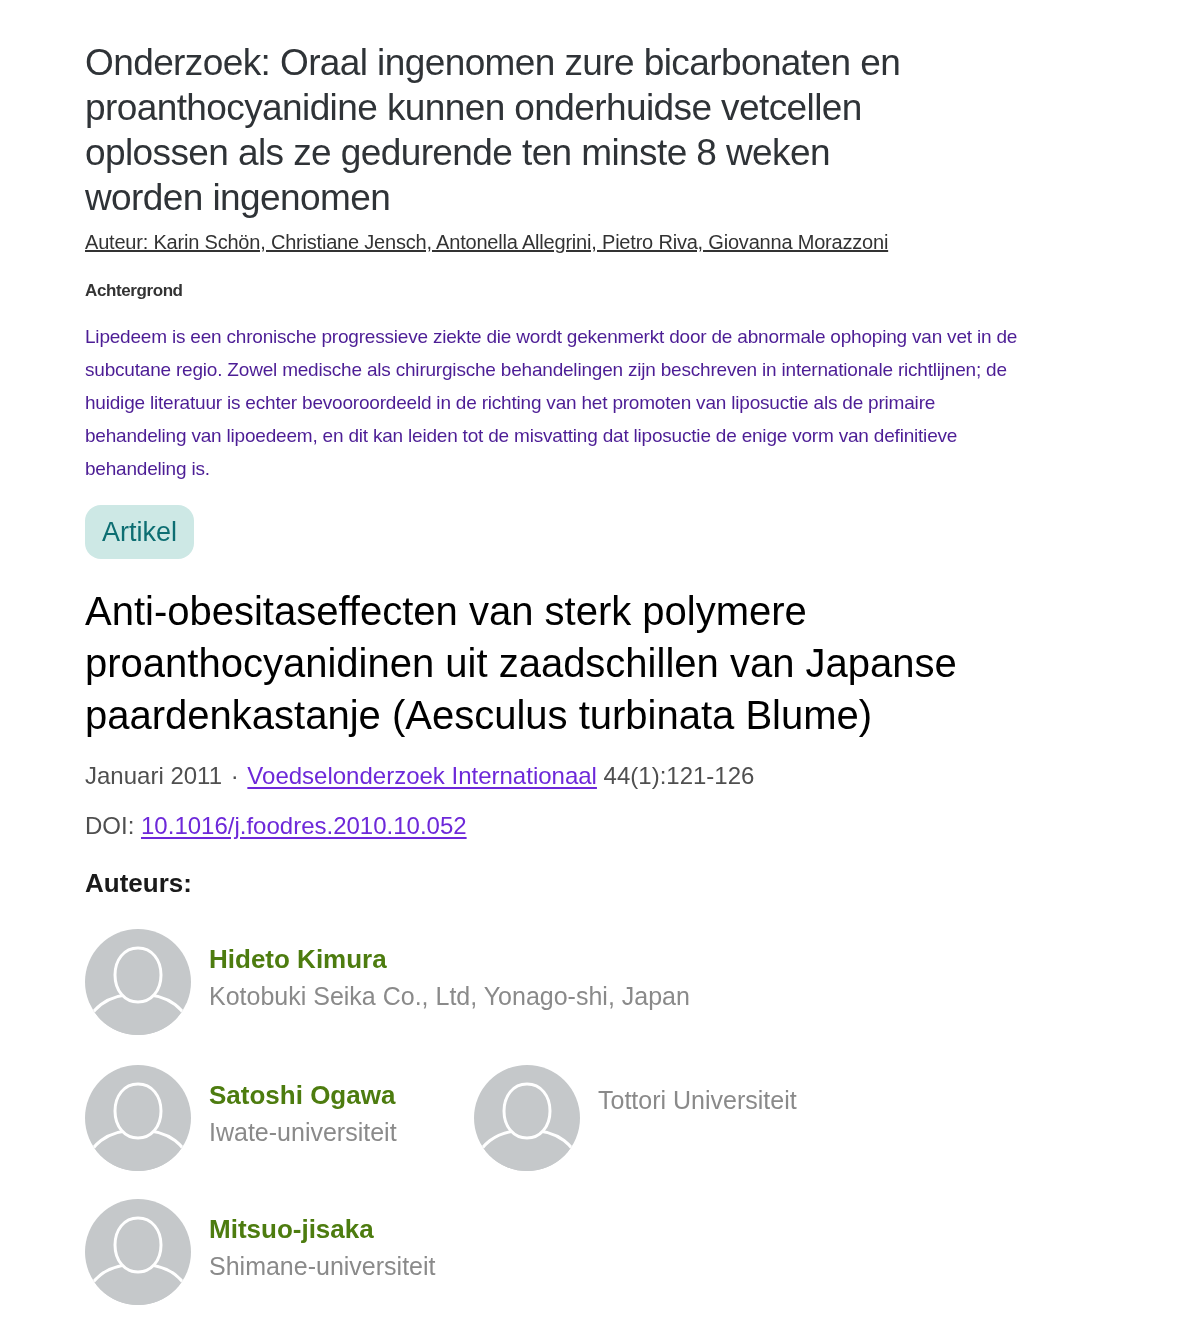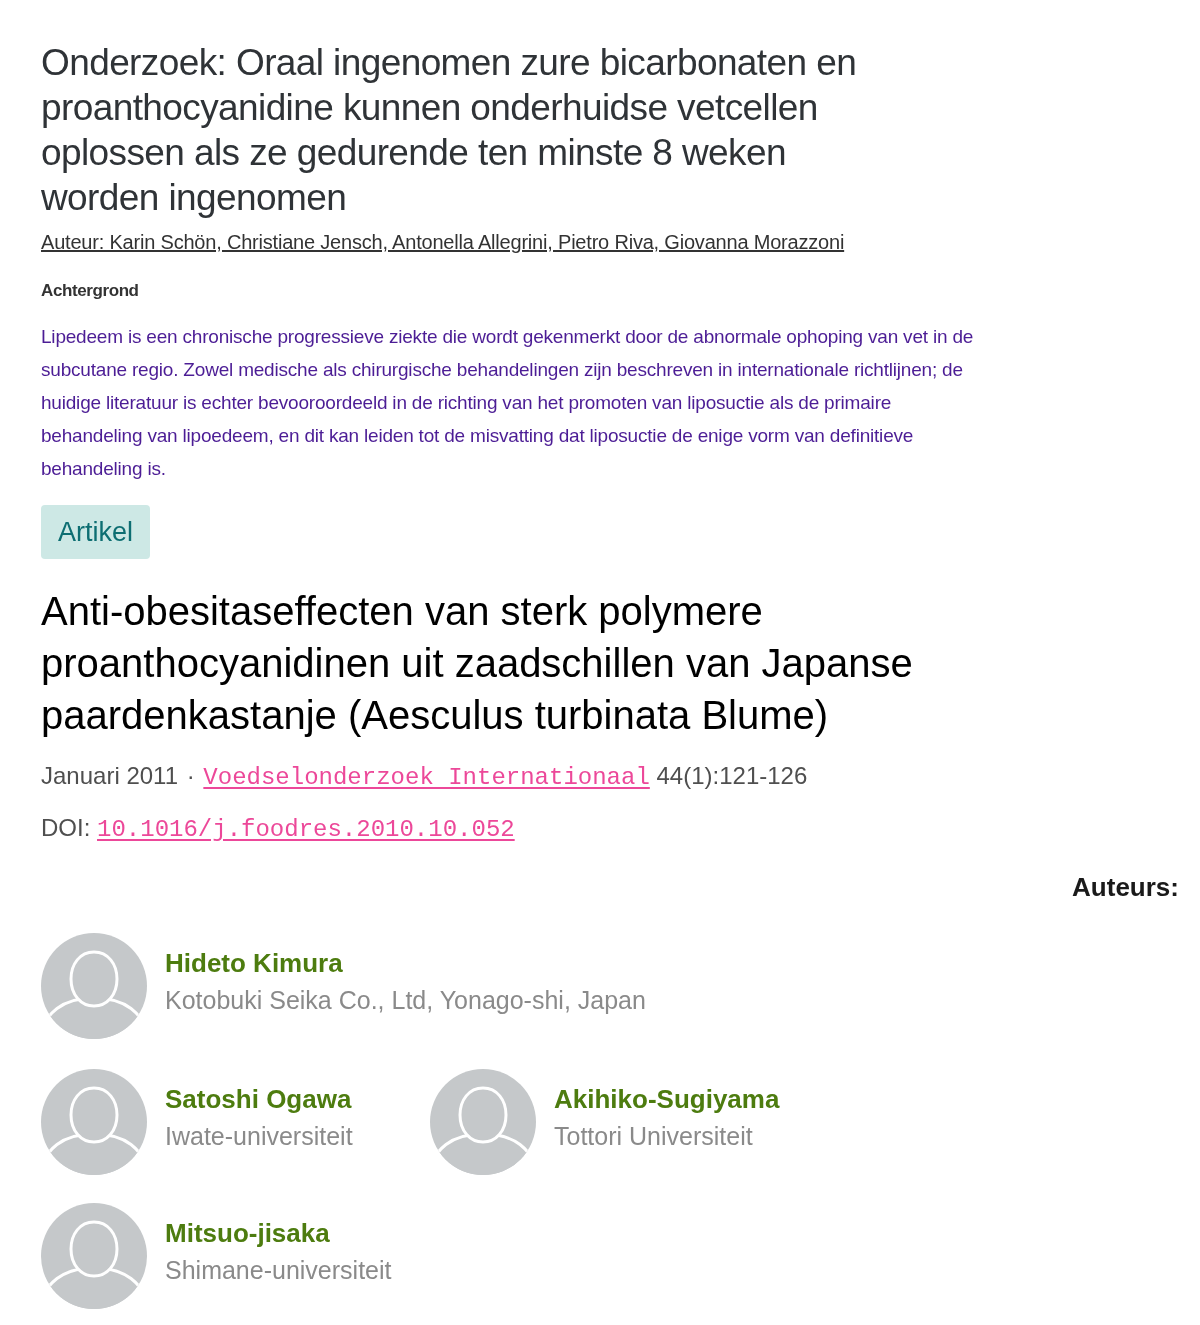--- a/index.html
+++ b/index.html
@@ -3,21 +3,21 @@
 <meta charset="utf-8">
 <style>
   * { box-sizing: border-box; }
   html, body { margin: 0; padding: 0; background: #ffffff; }
   body {
     width: 1200px;
     height: 1325px;
     font-family: "Liberation Sans", sans-serif;
     overflow: hidden;
   }
-  .page { padding: 40px 21px 0 41px; }
+  .page { padding: 40px 41px 0 41px; margin-left: 44px; }
 
   .pre { white-space: pre-line; }
 
   .title1 {
     margin: 0;
     font-size: 37px;
     line-height: 45px;
     font-weight: 400;
     letter-spacing: -0.6px;
     color: #2f3337;
@@ -47,54 +47,52 @@
   }
 
   .badge {
     display: inline-block;
     margin-top: 20px;
     background: #cde8e5;
     color: #0d6e72;
     font-size: 27px;
     line-height: 32px;
     padding: 11px 17px;
-    border-radius: 4px;
+    border-radius: 16px;
     cursor: pointer;
   }
 
   .title2 {
     margin: 26px 0 0 0;
     font-size: 40px;
     line-height: 52px;
     font-weight: 400;
     color: #000000;
   }
 
   .meta {
     margin-top: 20px;
     font-size: 24px;
     line-height: 30px;
     color: #4f4f4f;
   }
   .meta .link {
-    color: #ec4899;
+    color: #6d28d9;
     text-decoration: underline;
     text-underline-offset: 3px;
     cursor: pointer;
-    font-family: Liberation Mono, monospace;
   }
   .meta .sep { padding: 0 2px; }
 
   .authors-heading {
     margin: 26px 0 0 0;
     font-size: 26px;
     line-height: 32px;
     font-weight: 700;
     color: #1a1a1a;
-    text-align: right;
   }
 
   .author-row { margin-top: 30px; display: flex; }
   .author-row.last { margin-top: 28px; }
   .author-row .col { width: 389px; display: flex; }
 
   .author-card { display: flex; align-items: flex-start; cursor: pointer; }
   .avatar { flex: 0 0 106px; width: 106px; height: 106px; display: block; }
   .author-info { padding-top: 14px; margin-left: 18px; }
   .author-name {
@@ -192,21 +190,20 @@
     <div class="col">
       <div class="author-card">
         <svg class="avatar" viewBox="0 0 106 106" width="106" height="106">
           <circle cx="53" cy="53" r="53" fill="#c5c8ca"></circle>
           <g clip-path="url(#avclip)">
             <path d="M -6 116 C 2 76, 25 65, 53 65 C 81 65, 104 76, 112 116 Z" fill="#c5c8ca" stroke="#ffffff" stroke-width="3"></path>
             <path d="M 53 19 C 39 19, 30 31, 30 46 C 30 62, 40 73, 53 73 C 66 73, 76 62, 76 46 C 76 31, 67 19, 53 19 Z" fill="#c5c8ca" stroke="#ffffff" stroke-width="3"></path>
           </g>
         </svg>
         <div class="author-info">
-          <div class="author-name">Akihiko-Sugiyama</div>
           <div class="author-affil">Tottori Universiteit</div>
         </div>
       </div>
     </div>
   </div>
 
   <div class="author-row last">
     <div class="author-card">
       <svg class="avatar" viewBox="0 0 106 106" width="106" height="106">
         <circle cx="53" cy="53" r="53" fill="#c5c8ca"></circle>

